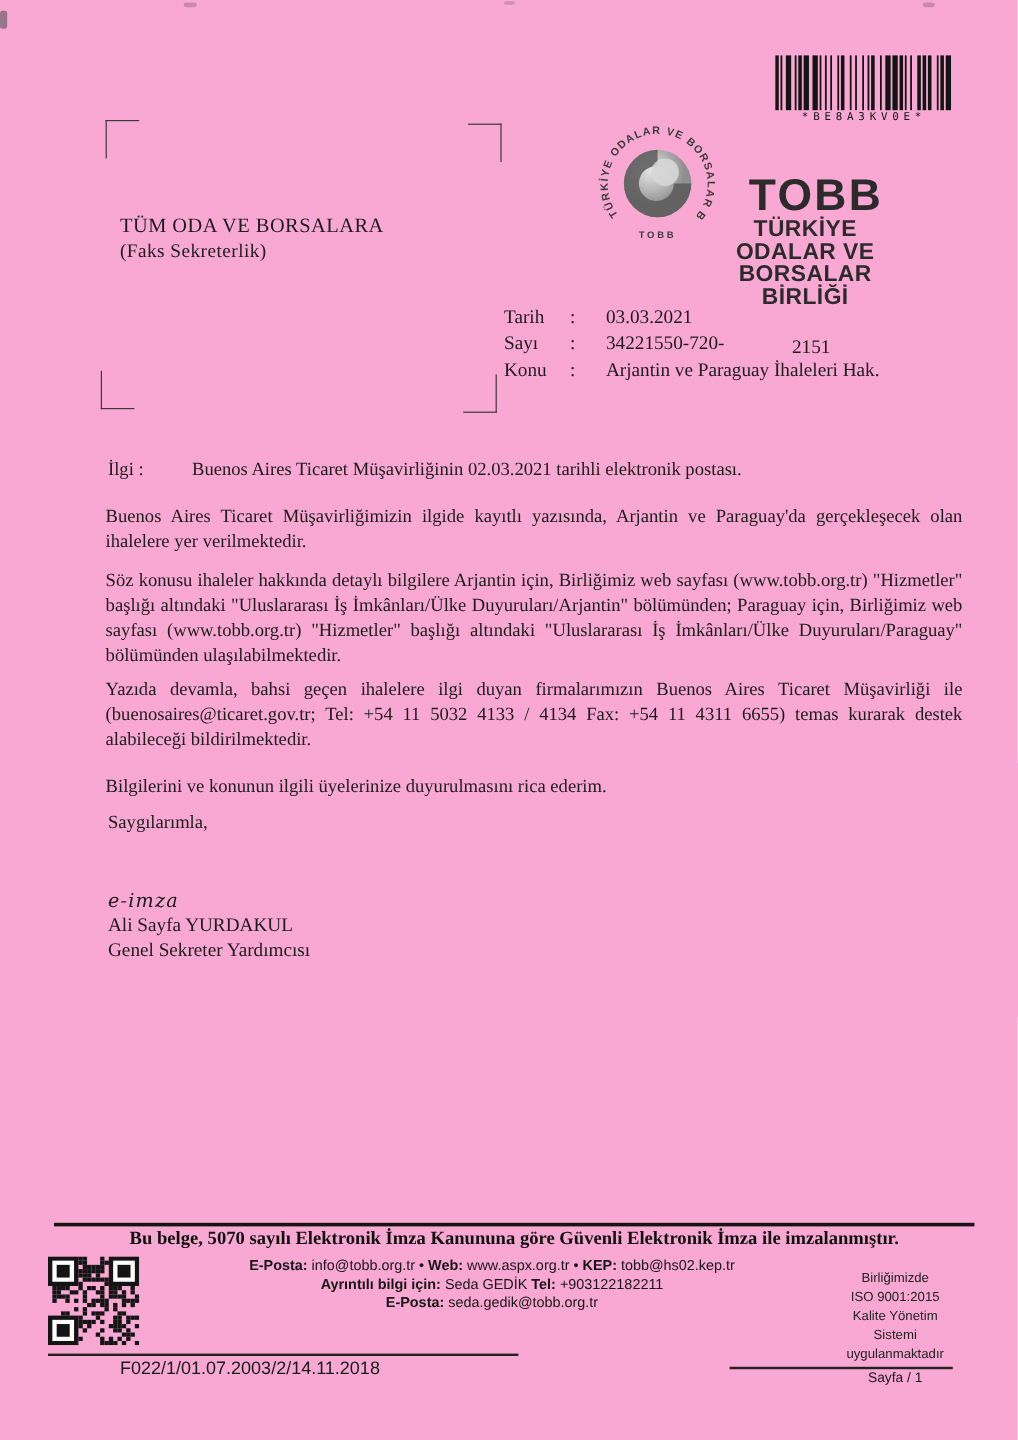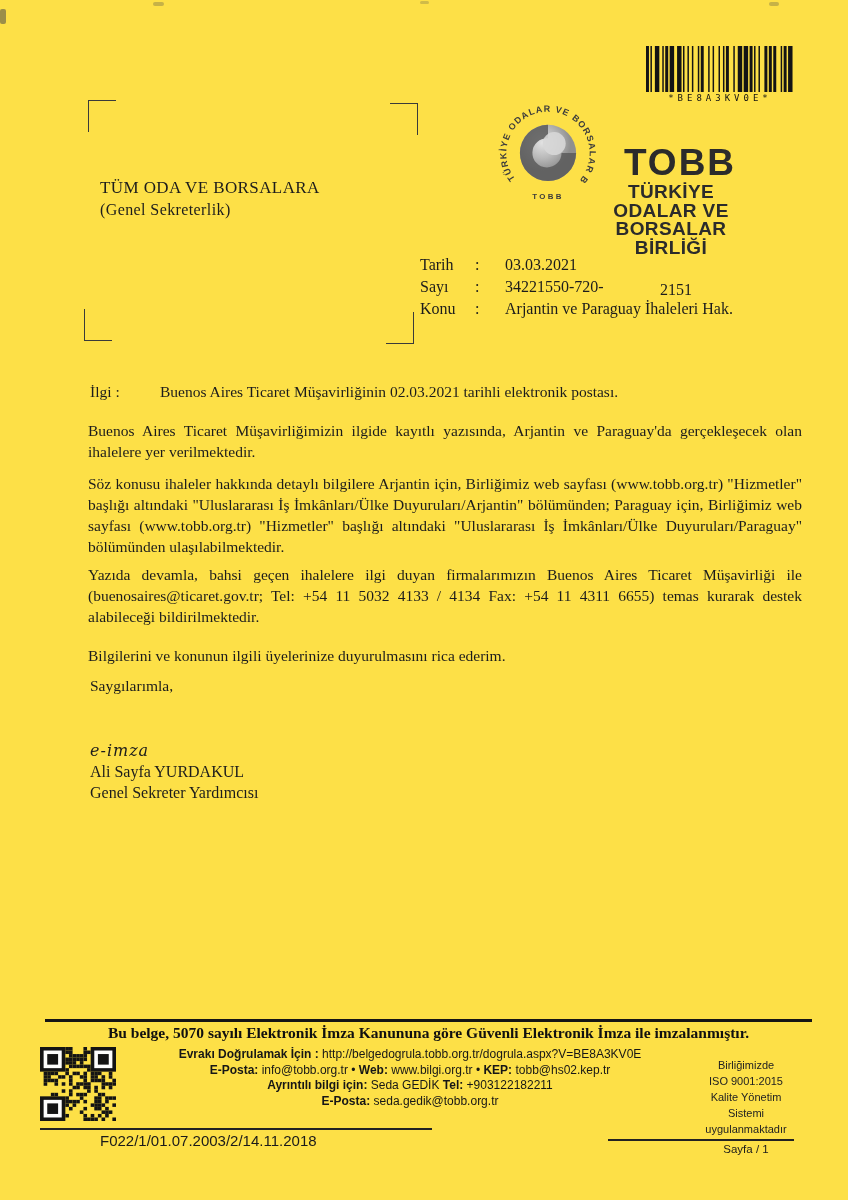--- a/index.html
+++ b/index.html
@@ -1,18 +1,18 @@
 <!DOCTYPE html>
 <html><head>
 <meta charset="utf-8">
 <style>
   html,body{margin:0;padding:0;background:#e9e9e9;}
   .page{
     position:relative;width:848px;height:1200px;margin:0 auto;
-    background:#fde047;overflow:hidden;
+    background:#f9a8d4;overflow:hidden;
     font-family:"Liberation Serif",serif;color:#1c1c1c;
   }
   .abs{position:absolute;}
 
   
   .smudge{position:absolute;background:#4a4a4a;opacity:.55;border-radius:2px;}
 
   
   .barcode{left:646px;top:46px;width:148px;text-align:center;}
   .barcode svg{display:block;width:148px;height:46px;}
@@ -115,21 +115,21 @@
     <div class="barcode-label">*BE8A3KV0E*</div>
   </div>
 
   <div class="bracket b-tl"></div>
   <div class="bracket b-tr"></div>
   <div class="bracket b-bl"></div>
   <div class="bracket b-br"></div>
 
   <div class="abs recipient">
     <div>TÜM ODA VE BORSALARA</div>
-    <div class="r2">(Genel Sekreterlik)</div>
+    <div class="r2">(Faks Sekreterlik)</div>
   </div>
 
   <svg class="abs emblem" viewBox="0 0 98 98">
     <defs>
       <radialGradient id="sph" cx="40%" cy="32%">
         <stop offset="0%" stop-color="#e3e3e3"></stop>
         <stop offset="55%" stop-color="#b9b9b9"></stop>
         <stop offset="100%" stop-color="#8f8f8f"></stop>
       </radialGradient>
       <path id="ringPath" d="M 17.5,72 A 40,40 0 1 1 80.5,72"></path>
@@ -333,24 +333,21 @@
       <rect x="50.666666666666664" y="0" width="25.333333333333332" height="24.666666666666664" fill="#141414"></rect>
       <rect x="54.285714285714285" y="3.5238095238095237" width="18.095238095238095" height="17.61904761904762" fill="#fdfdfc"></rect>
       <rect x="57.904761904761905" y="7.0476190476190474" width="10.857142857142858" height="10.571428571428571" fill="#141414"></rect>
       <rect x="0" y="49.33333333333333" width="25.333333333333332" height="24.666666666666664" fill="#141414"></rect>
       <rect x="3.619047619047619" y="52.857142857142854" width="18.095238095238095" height="17.61904761904762" fill="#fdfdfc"></rect>
       <rect x="7.238095238095238" y="56.38095238095238" width="10.857142857142858" height="10.571428571428571" fill="#141414"></rect>
     </svg>
 
   <div class="abs f-center">
     <div>
-      <b>Evrakı Doğrulamak İçin :</b><span> http://belgedogrula.tobb.org.tr/dogrula.aspx?V=BE8A3KV0E</span>
-    </div>
-    <div>
-      <b>E-Posta:</b><span> info@tobb.org.tr • </span><b>Web:</b><span> www.bilgi.org.tr • </span><b>KEP:</b><span> tobb@hs02.kep.tr</span>
+      <b>E-Posta:</b><span> info@tobb.org.tr • </span><b>Web:</b><span> www.aspx.org.tr • </span><b>KEP:</b><span> tobb@hs02.kep.tr</span>
     </div>
     <div>
       <b>Ayrıntılı bilgi için:</b><span> Seda GEDİK </span><b>Tel:</b><span> +903122182211</span>
     </div>
     <div>
       <b>E-Posta:</b><span> seda.gedik@tobb.org.tr</span>
     </div>
   </div>
 
   <div class="abs iso-col">

